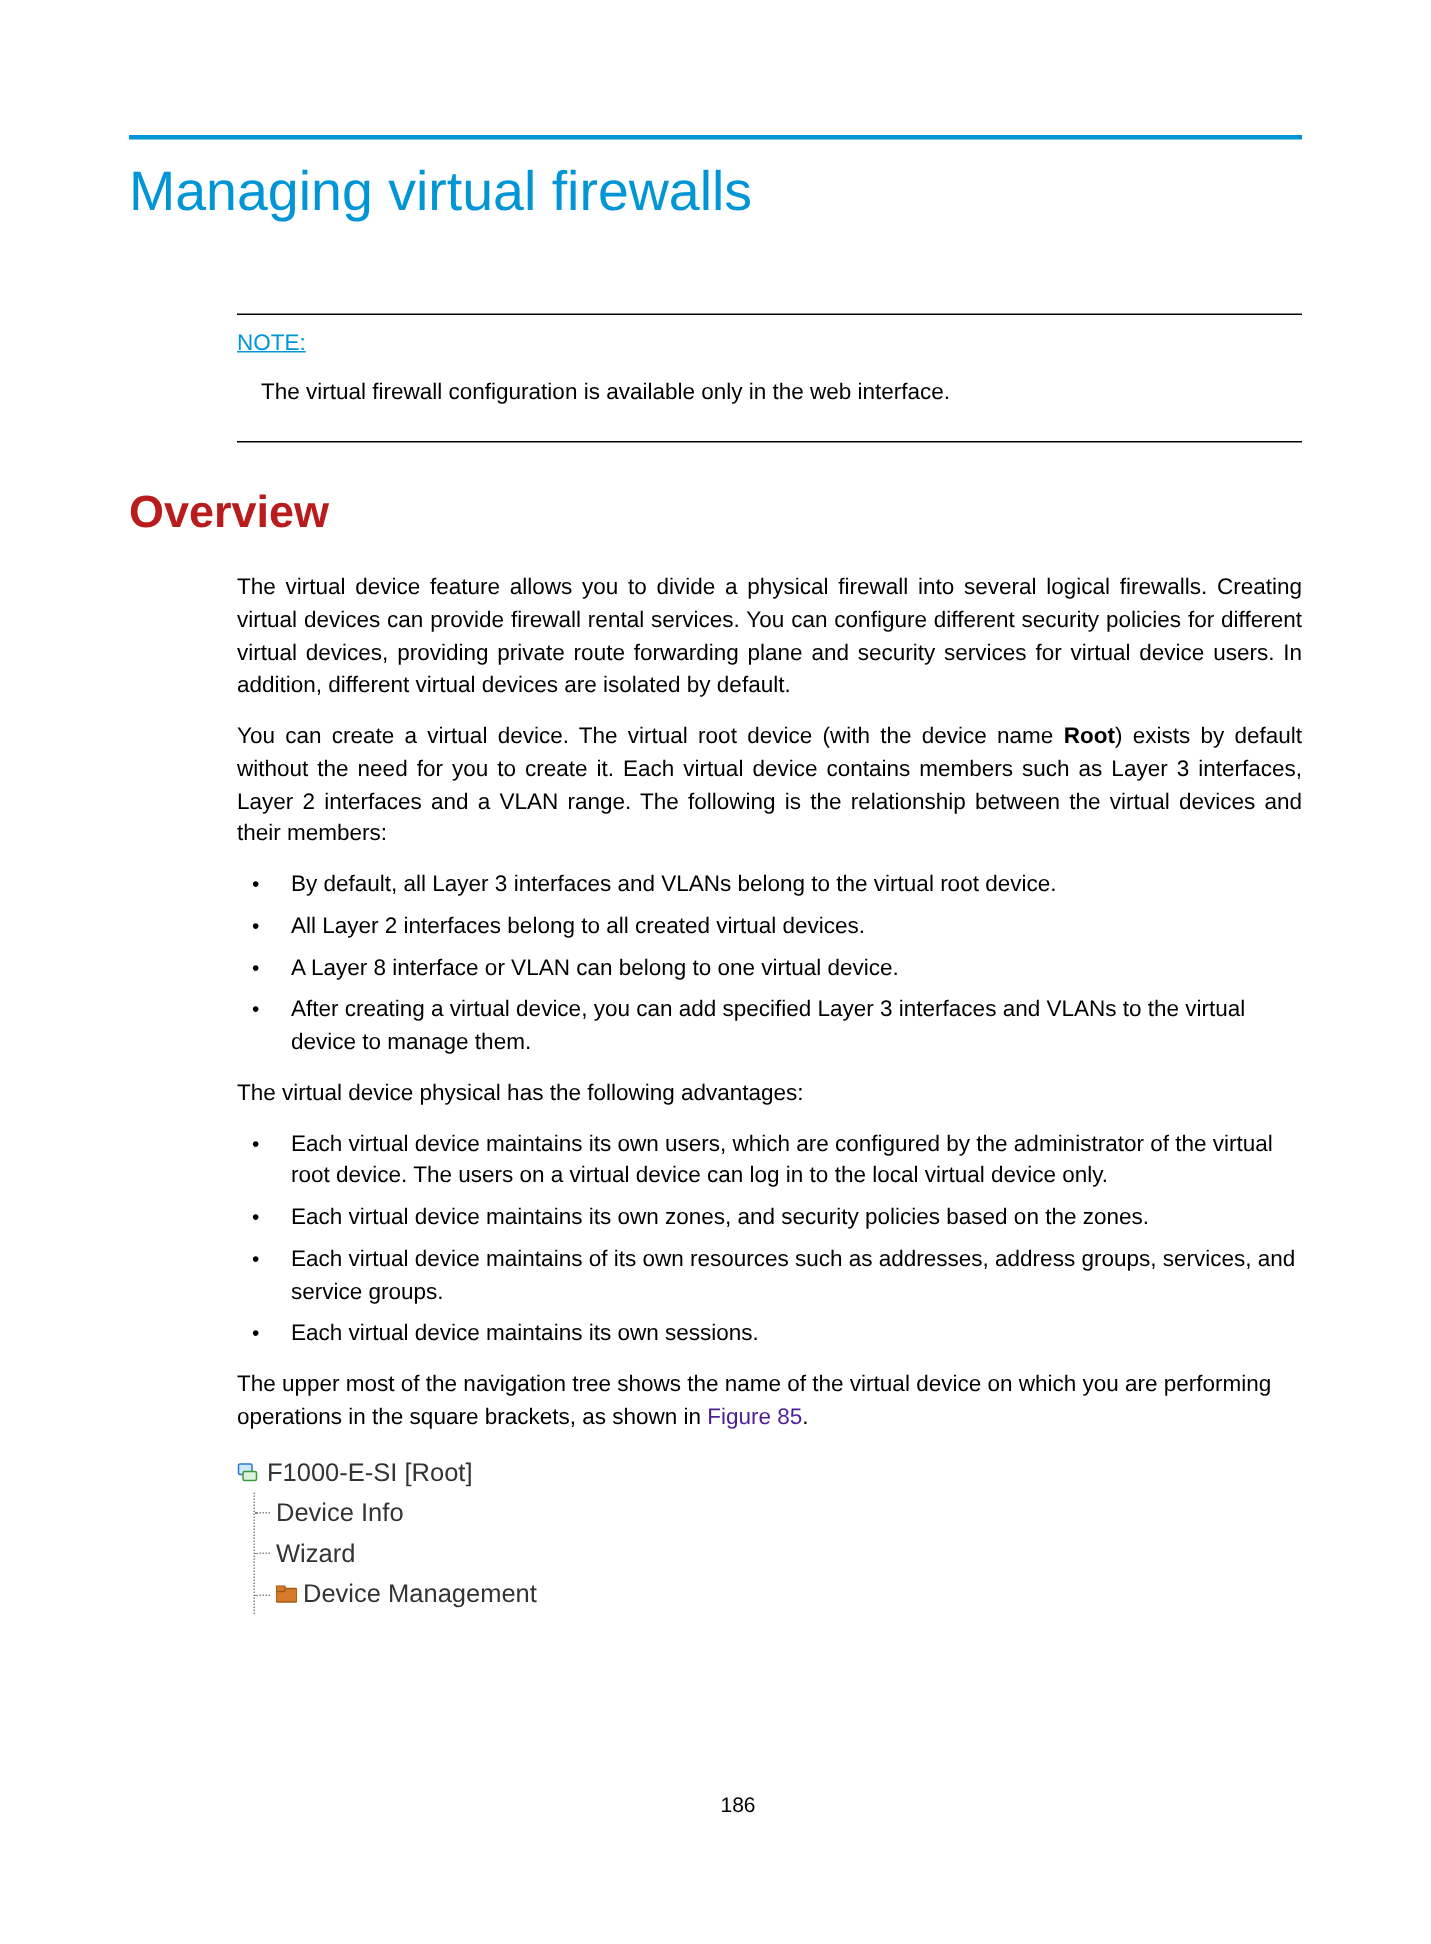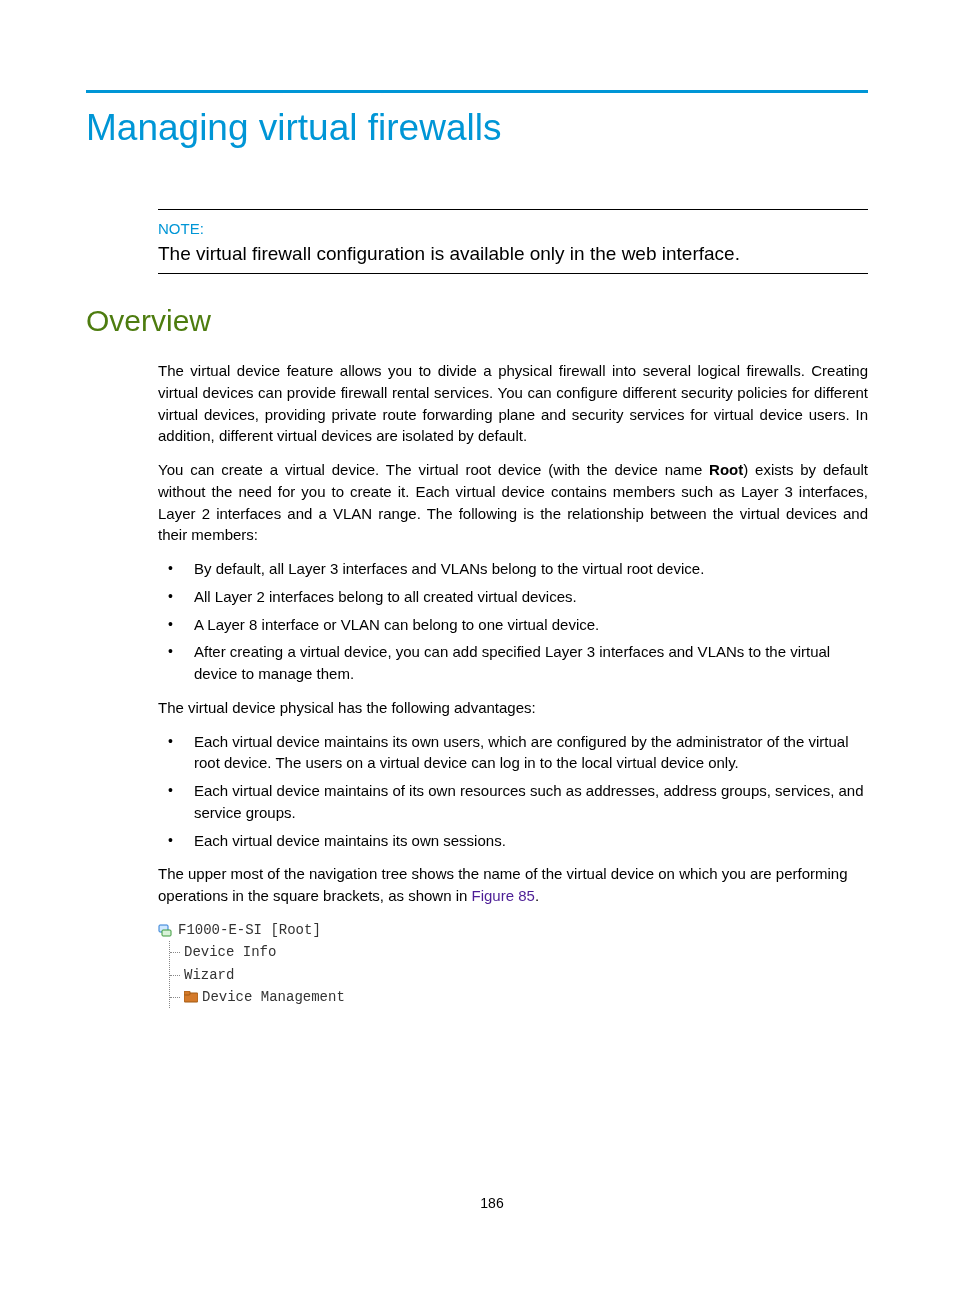--- a/index.html
+++ b/index.html
@@ -34,30 +34,31 @@
     margin-left: 72px;
     border-top: 1px solid #000;
     border-bottom: 1px solid #000;
     padding: 6px 0 8px 0;
     margin-bottom: 30px;
   }
   .note-label {
     color: #0096d6;
     font-size: 15px;
     margin: 4px 0 6px 0;
+    text-decoration: underline;
   }
   .note-text {
-    font-size: 19px;
-    margin: 0;
+    font-size: 15px;
+    margin: 16px;
     font-weight: 400;
   }
   h2.section {
     font-family: "Segoe UI Light", "Segoe UI", "Helvetica Neue", Arial, sans-serif;
-    font-weight: 400;
-    color: #4d7c0f;
+    font-weight: 700;
+    color: #b91c1c;
     font-size: 30px;
     margin: 0 0 22px 0;
   }
   .body {
     margin-left: 72px;
     font-size: 15px;
     line-height: 1.45;
   }
   .body p {
     margin: 0 0 12px 0;
@@ -86,22 +87,22 @@
   .strong { font-weight: 700; margin-top: 32px; }
   .link { color: #4c1d95; }
   .fig-caption {
     color: #0096d6;
     font-weight: 600;
     margin: 10px 0 10px 0;
     font-size: 15px;
   }
   
   .nav-tree {
-    font-family: Liberation Mono, monospace;
-    font-size: 14px;
+    font-family: Liberation Sans, sans-serif;
+    font-size: 17px;
     color: #333;
     line-height: 1.6;
     margin-bottom: 12px;
   }
   .nav-root {
     display: flex;
     align-items: center;
     gap: 6px;
   }
   .nav-children {
@@ -167,20 +168,21 @@
       <li>By default, all Layer 3 interfaces and VLANs belong to the virtual root device.</li>
       <li>All Layer 2 interfaces belong to all created virtual devices.</li>
       <li>A Layer 8 interface or VLAN can belong to one virtual device.</li>
       <li>After creating a virtual device, you can add specified Layer 3 interfaces and VLANs to the virtual device to manage them.</li>
     </ul>
 
     <p>The virtual device physical has the following advantages:</p>
 
     <ul>
       <li>Each virtual device maintains its own users, which are configured by the administrator of the virtual root device. The users on a virtual device can log in to the local virtual device only.</li>
+      <li>Each virtual device maintains its own zones, and security policies based on the zones.</li>
       <li>Each virtual device maintains of its own resources such as addresses, address groups, services, and service groups.</li>
       <li>Each virtual device maintains its own sessions.</li>
     </ul>
 
     <p>
       <span>The upper most of the navigation tree shows the name of the virtual device on which you are performing operations in the square brackets, as shown in </span><span class="link">Figure 85</span><span>.</span>
     </p>
 
 
     <div class="nav-tree">

